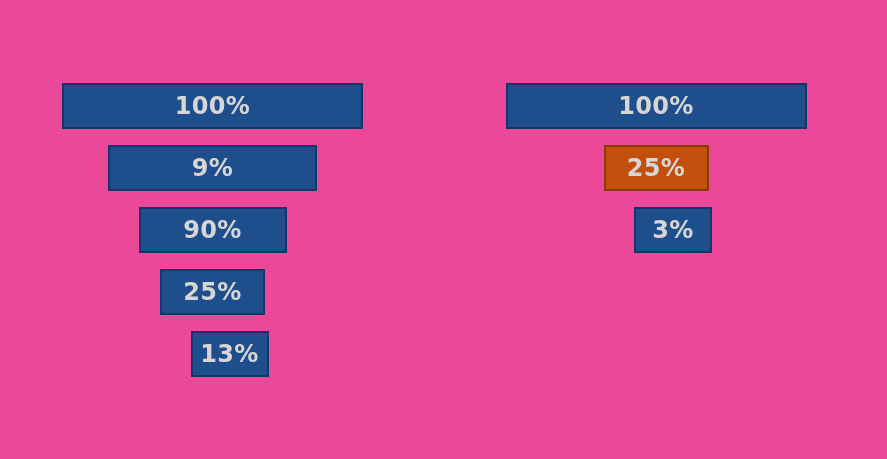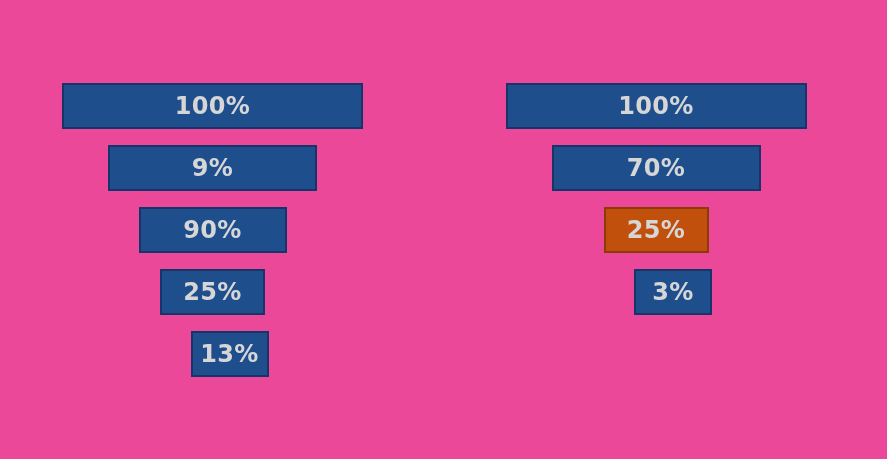--- a/index.html
+++ b/index.html
@@ -108,23 +108,20 @@
     </div>
   </div>
 
   <div class="funnel funnel-right">
     <div class="funnel-rows">
 
       <div class="funnel-bar tone-primary" style="width:301px">
         <span class="bar-label">100%</span>
       </div>
 
-      <div class="funnel-bar tone-primary" style="width:209px">
-        <span class="bar-label">70%</span>
-      </div>
 
 
       <div class="funnel-bar tone-highlight" style="width:105px">
         <span class="bar-label">25%</span>
       </div>
 
       <div class="funnel-bar tone-primary" style="width:78px">
         <span class="bar-label">3%</span>
       </div>
 

